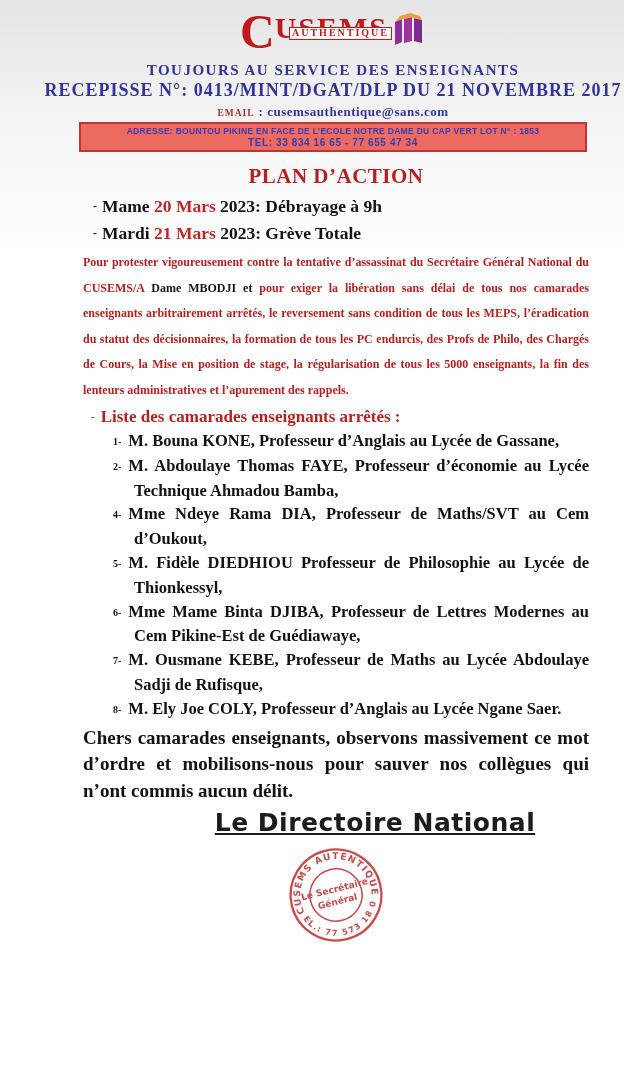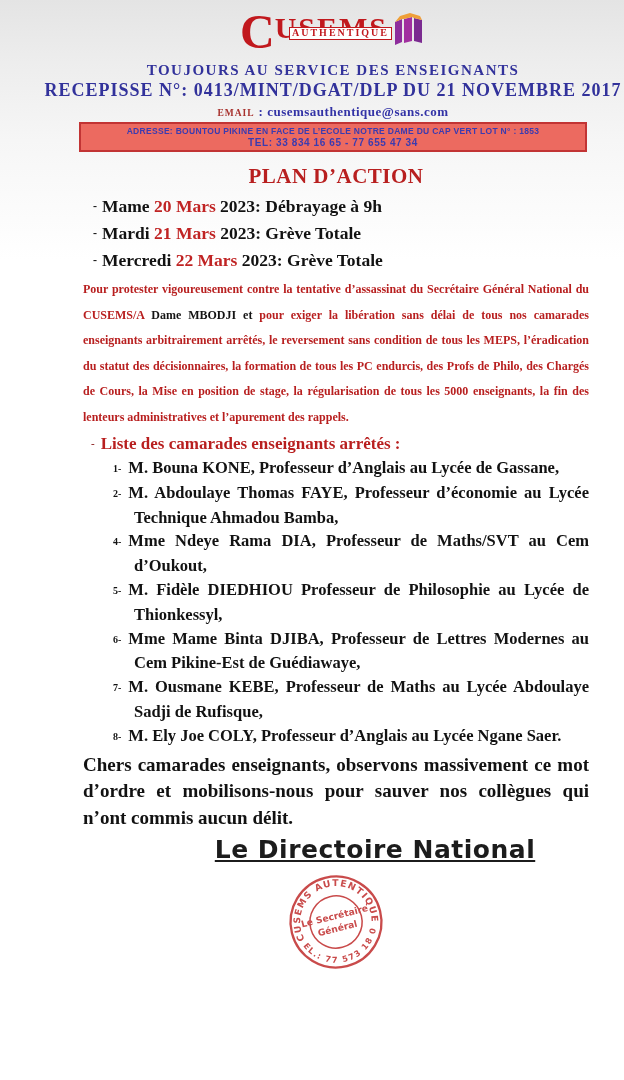--- a/index.html
+++ b/index.html
@@ -114,25 +114,20 @@
       <div class="sched-row">
         <span class="sched-dash">-</span><span class="sched-day">Mame</span>
         <span class="sched-date">20 Mars</span>
         <span class="sched-rest">2023: Débrayage à 9h</span>
       </div>
       <div class="sched-row">
         <span class="sched-dash">-</span><span class="sched-day">Mardi</span>
         <span class="sched-date">21 Mars</span>
         <span class="sched-rest">2023: Grève Totale</span>
       </div>
-      <div class="sched-row">
-        <span class="sched-dash">-</span><span class="sched-day">Mercredi</span>
-        <span class="sched-date">22 Mars</span>
-        <span class="sched-rest">2023: Grève Totale</span>
-      </div>
     </div>
 
     <p class="protest"><span>Pour protester vigoureusement contre la tentative d’assassinat du Secrétaire Général National du CUSEMS/A </span><span class="ink-black">Dame MBODJI et</span><span> pour exiger la libération sans délai de tous nos camarades enseignants arbitrairement arrêtés, le reversement sans condition de tous les MEPS, l’éradication du statut des décisionnaires, la formation de tous les PC endurcis, des Profs de Philo,  des Chargés de Cours, la Mise en position de stage, la régularisation de tous les 5000 enseignants, la fin des lenteurs administratives et l’apurement des rappels.</span></p>
 
     <div class="list-header">
       <span class="lh-dash">-</span><span>Liste des camarades enseignants arrêtés :</span>
     </div>
 
     <ol class="arrested">
       <li><span class="num">1-</span><span>M. Bouna KONE, Professeur d’Anglais au Lycée de Gassane,</span></li>

